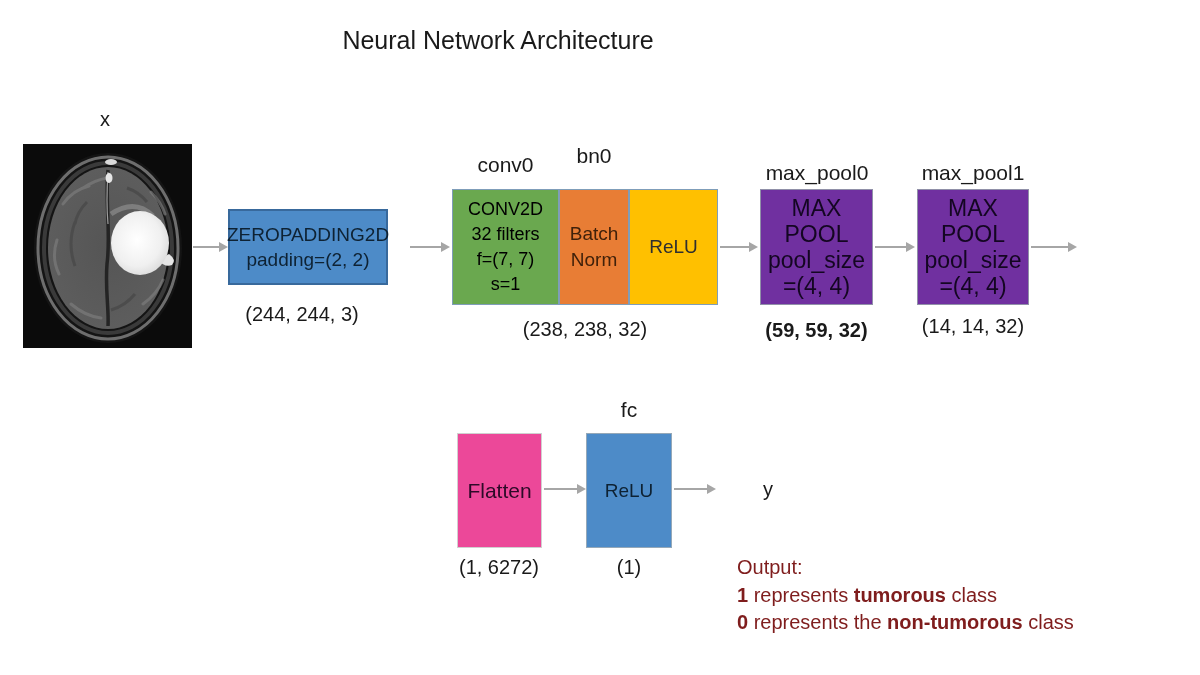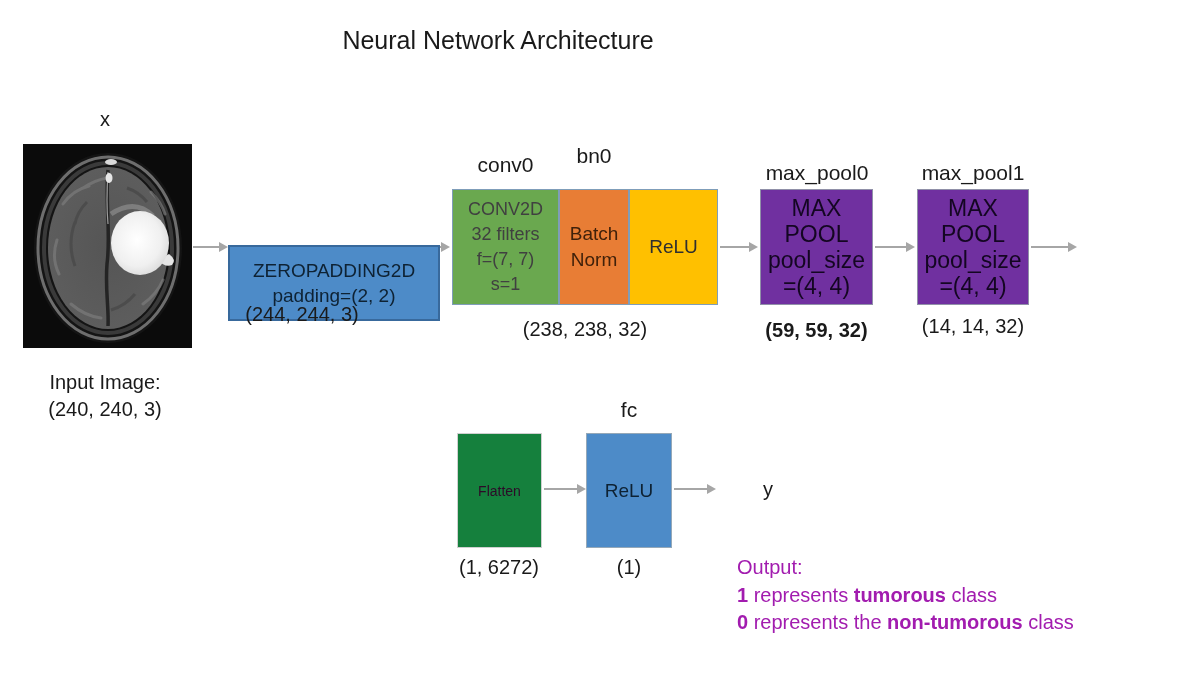--- a/index.html
+++ b/index.html
@@ -11,36 +11,36 @@
     position:absolute; left:498px; top:26px; transform:translateX(-50%);
     font-size:25px; font-weight:400; white-space:nowrap; color:#1a1a1a;
   }
   .var-label { position:absolute; font-size:20px; text-align:center; color:#1a1a1a; }
   .caption { position:absolute; font-size:20px; text-align:center; color:#1a1a1a; }
   .layer-label { position:absolute; font-size:21px; text-align:center; color:#1a1a1a; white-space:nowrap; }
   .box {
     position:absolute; box-sizing:border-box; display:flex; flex-direction:column;
     align-items:center; justify-content:center; text-align:center;
   }
-  .zeropad   { left:228px; top:209px; width:212px; height:76px; background:#4d8bc8; border:2px solid #38699c; font-size:19px; line-height:25px; color:#0e2233;margin-top:36px; }
-  .conv      { left:452px; top:189px; width:107px; height:116px; background:#6aa84f; border:1px solid #7f9db9; font-size:18px; line-height:25px; color:#404040; }
+  .zeropad   { left:228px; top:209px; width:160px; height:76px; background:#4d8bc8; border:2px solid #38699c; font-size:19px; line-height:25px; color:#0e2233; }
+  .conv      { left:452px; top:189px; width:107px; height:116px; background:#6aa84f; border:1px solid #7f9db9; font-size:18px; line-height:25px; color:#000000; }
   .batchnorm { left:559px; top:189px; width:70px;  height:116px; background:#e87d35; border:1px solid #7f9db9; font-size:19px; line-height:26px; color:#40210a; }
   .relu      { left:629px; top:189px; width:89px;  height:116px; background:#ffc000; border:1px solid #7f9db9; font-size:19px; color:#2f2f2f; }
   .maxpool   { top:189px; width:113px; height:116px; background:#7030a0; border:1px solid #9090a8; font-size:23px; line-height:26px; color:#140622; }
   .mp0 { left:760px; }
   .mp1 { left:917px; width:112px; }
-  .flatten { left:457px; top:433px; width:85px; height:115px; background:#15803d; border:1px solid #d0d0d0; font-size:14px; color:#2d0a28; }
+  .flatten { left:457px; top:433px; width:85px; height:115px; background:#ec4899; border:1px solid #d0d0d0; font-size:21px; color:#2d0a28; }
   .dense   { left:586px; top:433px; width:86px; height:115px; background:#4d8bc8; border:1px solid #95a8b8; font-size:19px; color:#0e2233; }
   .arrow { position:absolute; height:2px; background:#a6a6a6; }
   .arrow::after {
     content:""; position:absolute; right:-9px; top:-4px; width:0; height:0;
     border-left:9px solid #a6a6a6; border-top:5px solid transparent; border-bottom:5px solid transparent;
   }
   .brain-wrap { position:absolute; left:23px; top:144px; width:169px; height:204px; }
-  .output-note { position:absolute; left:737px; top:554px; font-size:20px; line-height:27.5px; color:#a21caf; }
+  .output-note { position:absolute; left:737px; top:554px; font-size:20px; line-height:27.5px; color:#7f1d1d; }
   .b { font-weight:700; }
 </style>
 </head>
 <body>
 
 <div class="canvas">
 
   <div class="title">Neural Network Architecture</div>
 
   <div class="var-label" style="left:93px; top:108px; width:24px;">x</div>
@@ -69,24 +69,20 @@
       <path d="M85 26 C82 60 88 90 84 120 C82 146 86 164 85 182" stroke="#242424" stroke-width="3.5" fill="none"></path>
       <path d="M85 28 q-2 30 0 52" stroke="#bdbdbd" stroke-width="1.2" fill="none" opacity="0.8"></path>
       <path d="M88 70 q24 -16 42 2" stroke="#9b9b9b" stroke-width="5" fill="none" opacity="0.55"></path>
       <path d="M146 110 q8 6 3 11 q-7 3 -14 -5 z" fill="#e6e6e6"></path>
       <ellipse cx="117" cy="99" rx="29" ry="32" fill="url(#tumorGrad)"></ellipse>
       <ellipse cx="88" cy="18" rx="6" ry="3" fill="#d9d9d9"></ellipse>
       <ellipse cx="86" cy="34" rx="3.5" ry="5" fill="#e6e6e6"></ellipse>
     </svg>
   </div>
 
-  <div class="caption" style="left:10px; top:369px; width:190px; line-height:27px;">
-    <div>Input Image:</div>
-    <div>(240, 240, 3)</div>
-  </div>
 
   <div class="arrow" style="left:193px; top:246px; width:26px;"></div>
   <div class="arrow" style="left:410px; top:246px; width:31px;"></div>
   <div class="arrow" style="left:720px; top:246px; width:29px;"></div>
   <div class="arrow" style="left:875px; top:246px; width:31px;"></div>
   <div class="arrow" style="left:1031px; top:246px; width:37px;"></div>
 
   <div class="box zeropad">
     <div>ZEROPADDING2D</div>
     <div>padding=(2, 2)</div>

